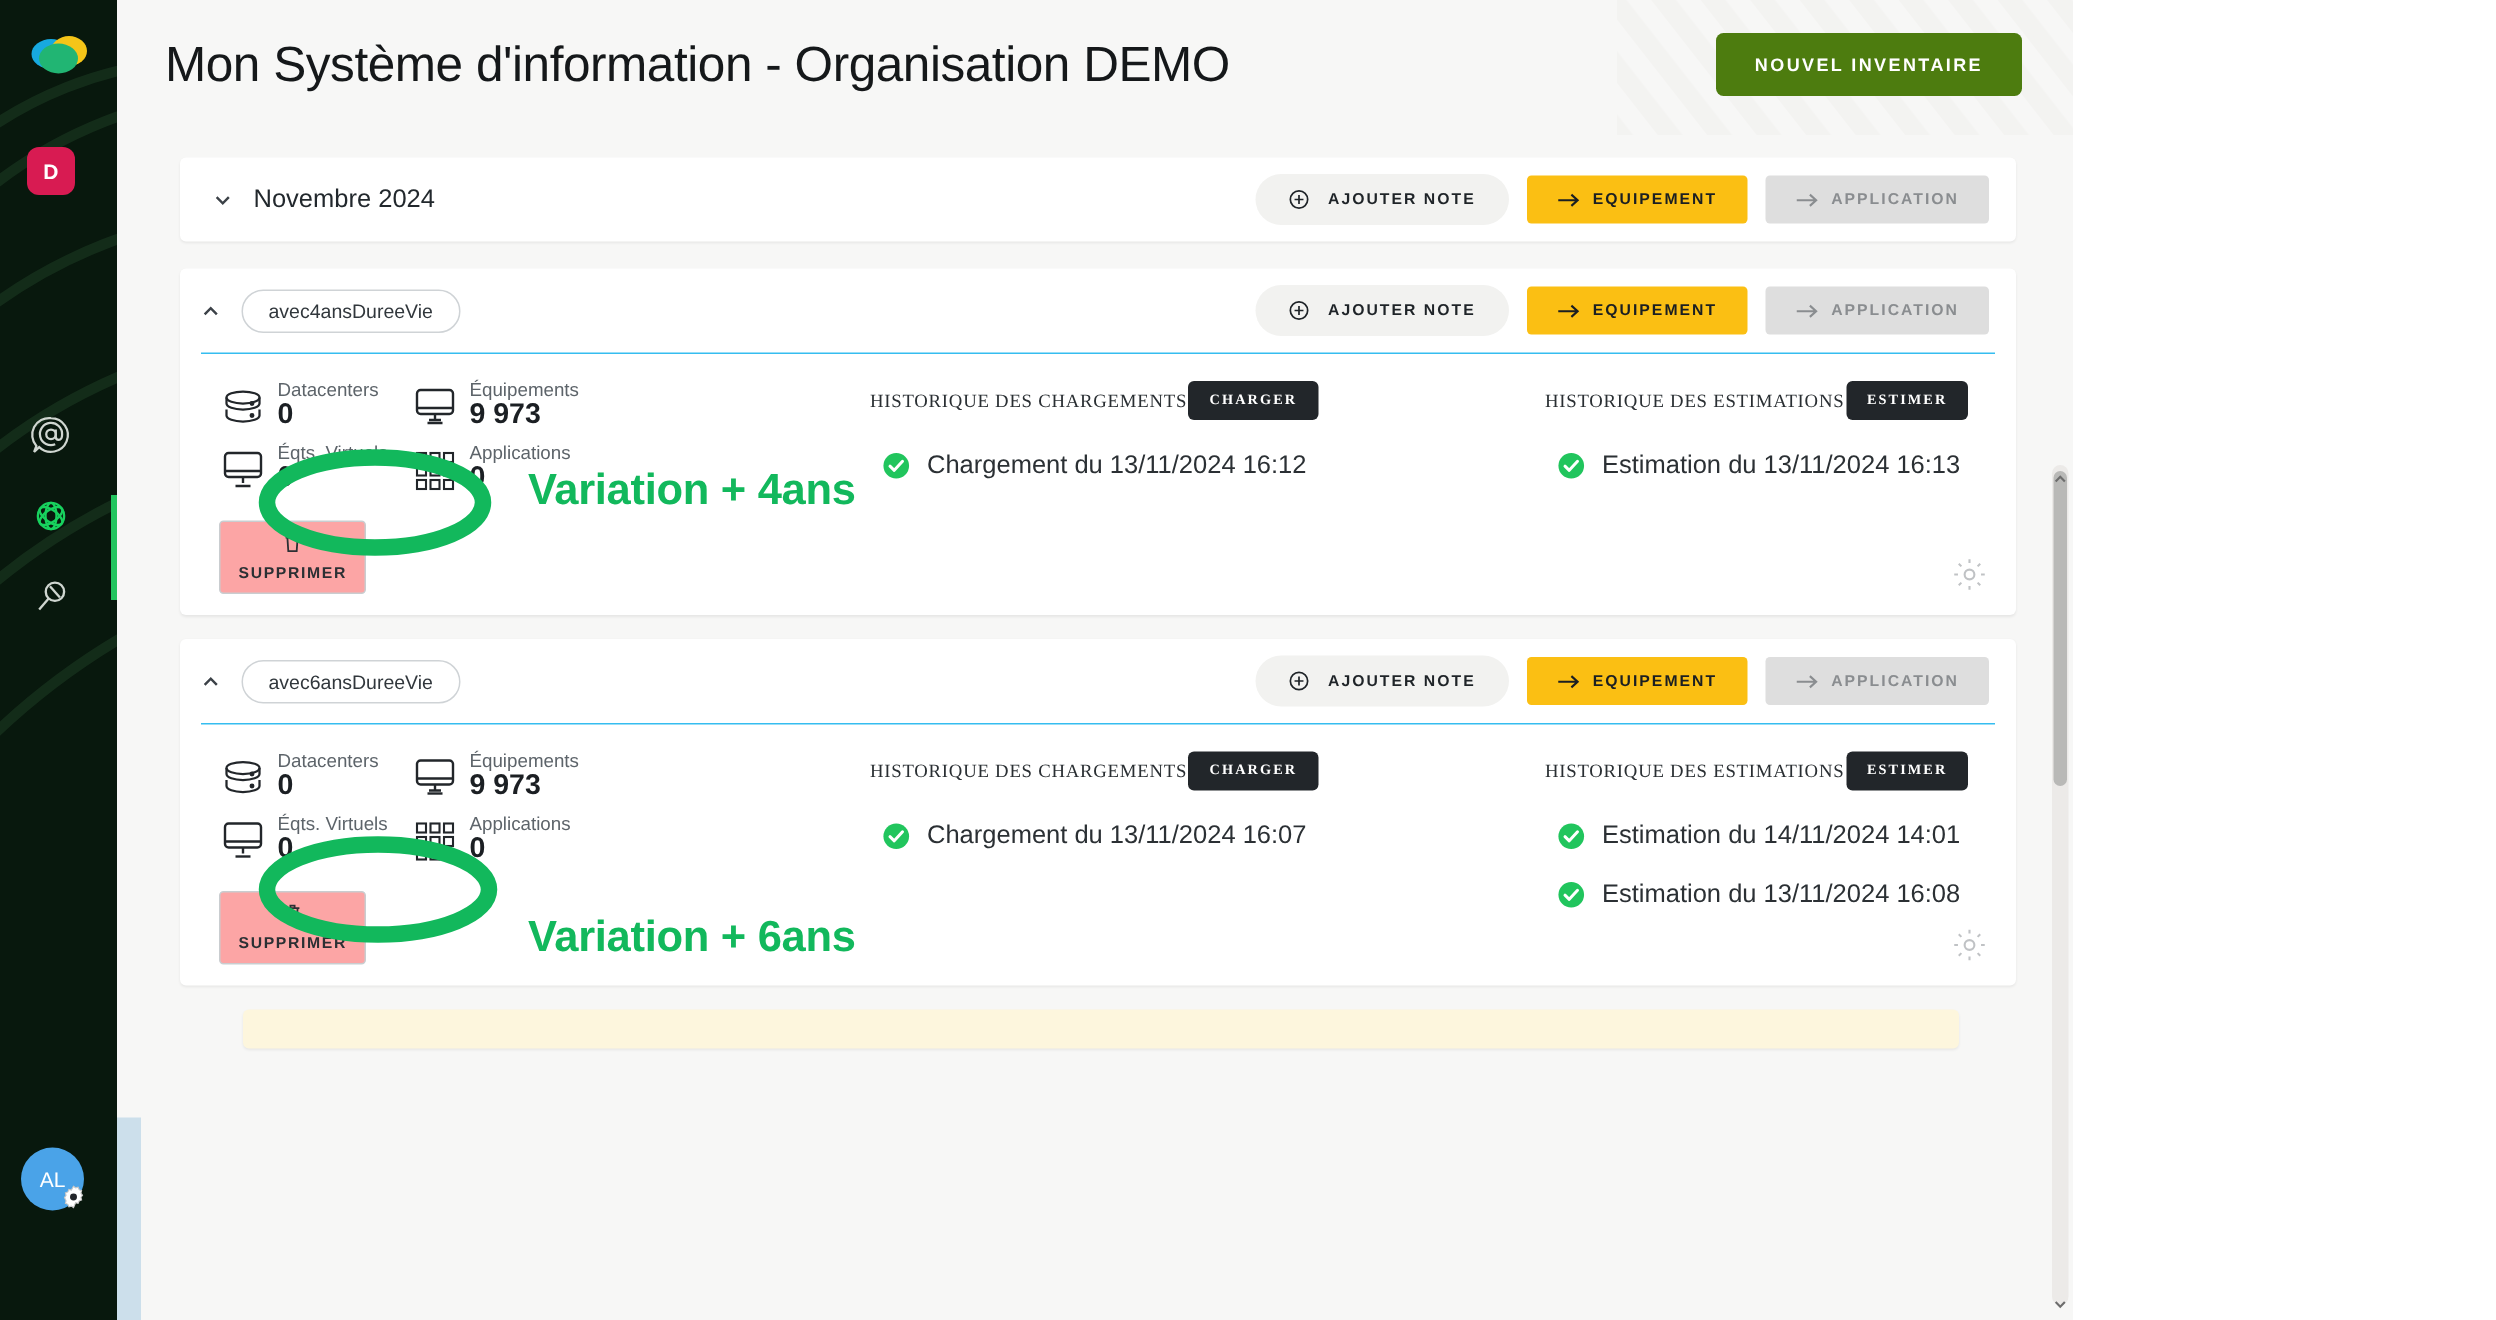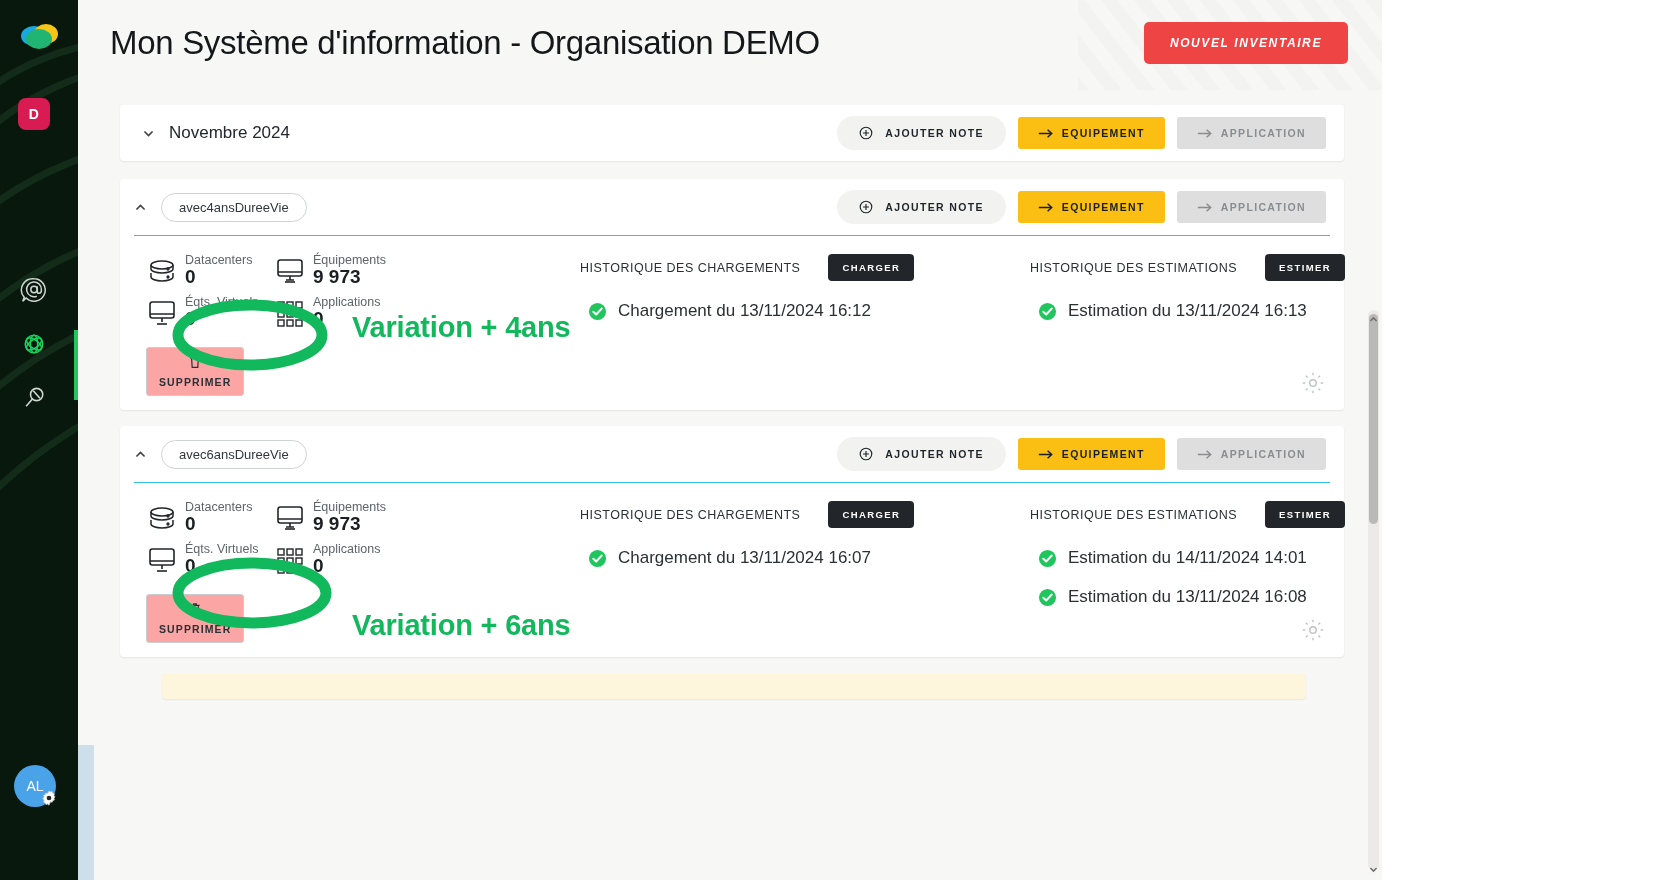--- a/index.html
+++ b/index.html
@@ -60,24 +60,24 @@
 
   .header {
     position: relative; height: 86px; padding: 0 34px 0 32px;
     display: flex; align-items: center; justify-content: space-between;
   }
   .page-title {
     font-size: 33px; color: #15181a; font-weight: 400;
     letter-spacing: -.3px; white-space: nowrap;
   }
   .btn-dark-lg {
-    background: #ef4444; color: #fff; border: none;
+    background: #4d7c0f; color: #fff; border: none;
     padding: 14px 26px; border-radius: 5px;
     font-size: 12px; font-weight: bold; letter-spacing: 1.6px;
-    cursor: pointer; font-family: inherit; white-space: nowrap; font-style: italic;
+    cursor: pointer; font-family: inherit; white-space: nowrap;
   }
 
   
   .section-head {
     display: flex; align-items: center; gap: 9px;
     padding: 0 0 0 34px; margin-top: 10px;
     font-size: 12.5px; font-weight: bold; letter-spacing: .9px; color: #1d2226;
     cursor: pointer;
   }
   .chev { width: 13px; height: 13px; flex: none; }
@@ -152,21 +152,21 @@
     display: inline-flex; align-items: center; gap: 7px;
     background: #fca5a5; border: 1px solid #c9cdd0; border-radius: 3px;
     padding: 7px 12px; font-size: 10.5px; font-weight: bold;
     letter-spacing: 1.1px; color: #2b3034; cursor: pointer;
     font-family: inherit; margin-top: 18px; flex-direction: column;
   }
   .trash { width: 12px; height: 14px; flex: none; }
 
   .hist-col { flex: none; }
   .hist-col.loads { width: 450px; }
-  .hist-head { display: flex; align-items: center; gap: 28px; }
+  .hist-head { display: flex; align-items: center; gap: 1px; font-family: Liberation Serif, serif; }
   .hist-title {
     font-size: 12.5px; color: #2a2f33; letter-spacing: .5px; white-space: nowrap;
   }
   .btn-dark-sm {
     background: #22262a; color: #fff; border: none; border-radius: 4px;
     padding: 8px 14px; font-size: 9.5px; font-weight: bold;
     letter-spacing: 1.4px; cursor: pointer; font-family: inherit; text-align: right;
   }
   .log-list { margin-top: 20px; }
   .log-row {

